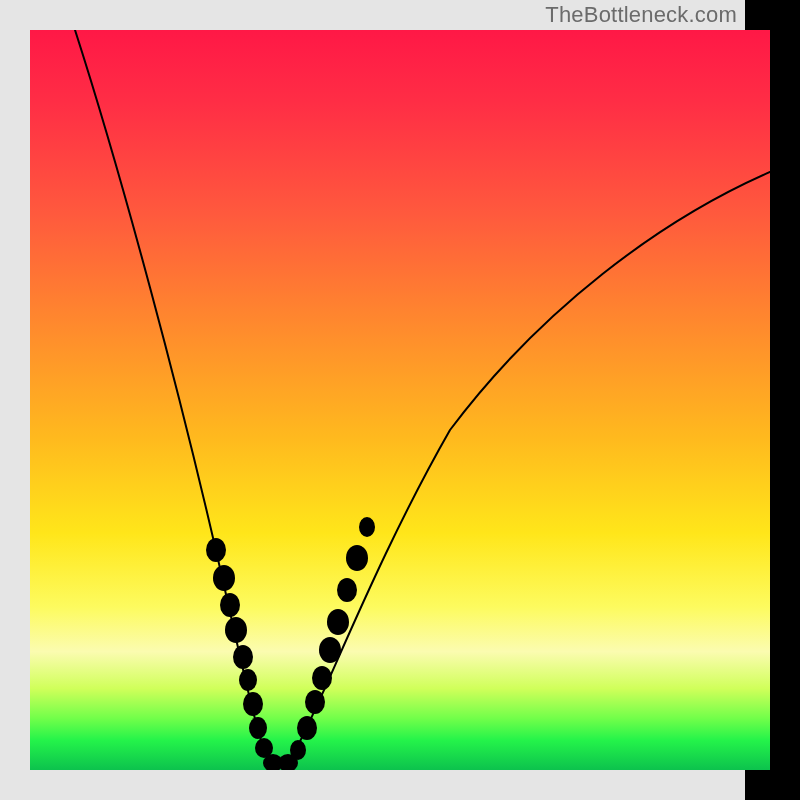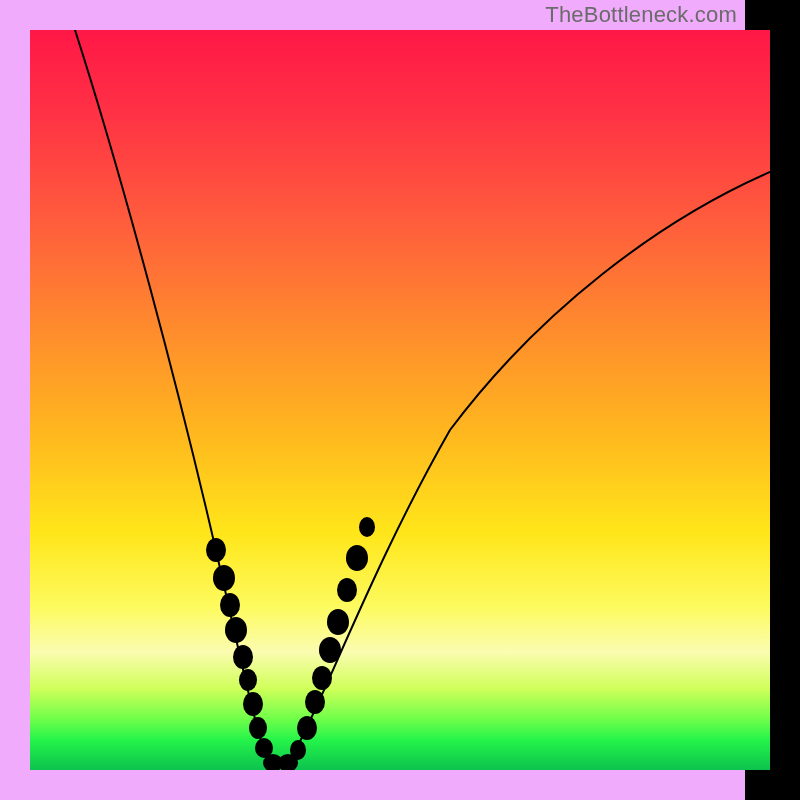--- a/index.html
+++ b/index.html
@@ -8,21 +8,21 @@
     width: 800px;
     height: 800px;
     background: #000;
     overflow: hidden;
     font-family: Arial, Helvetica, sans-serif;
   }
   .frame {
     position: relative;
     width: 745px;
     height: 800px;
-    background: #f0abfc;
+    background: #e5e5e5;
   }
   .plot {
     position: absolute;
     left: 30px;
     top: 30px;
     width: 740px;
     height: 740px;
     
     background: linear-gradient(
       to bottom,

